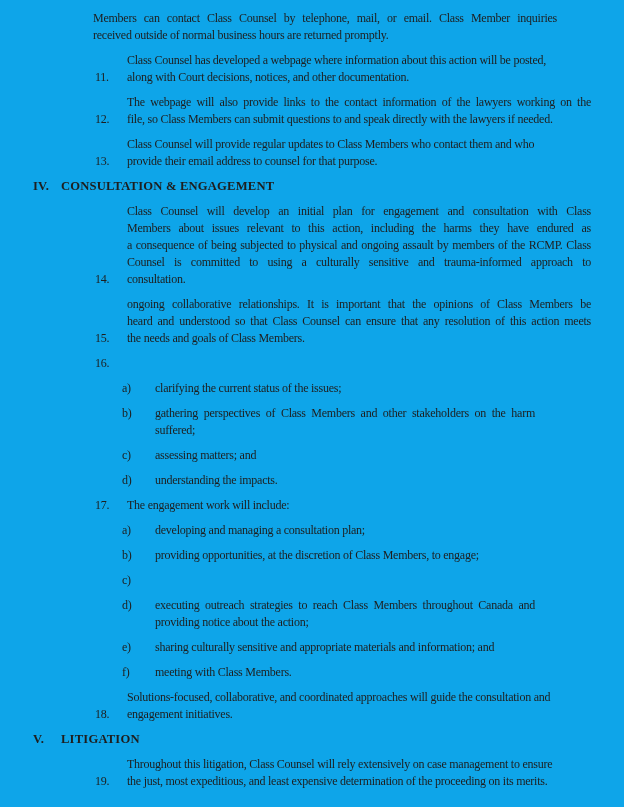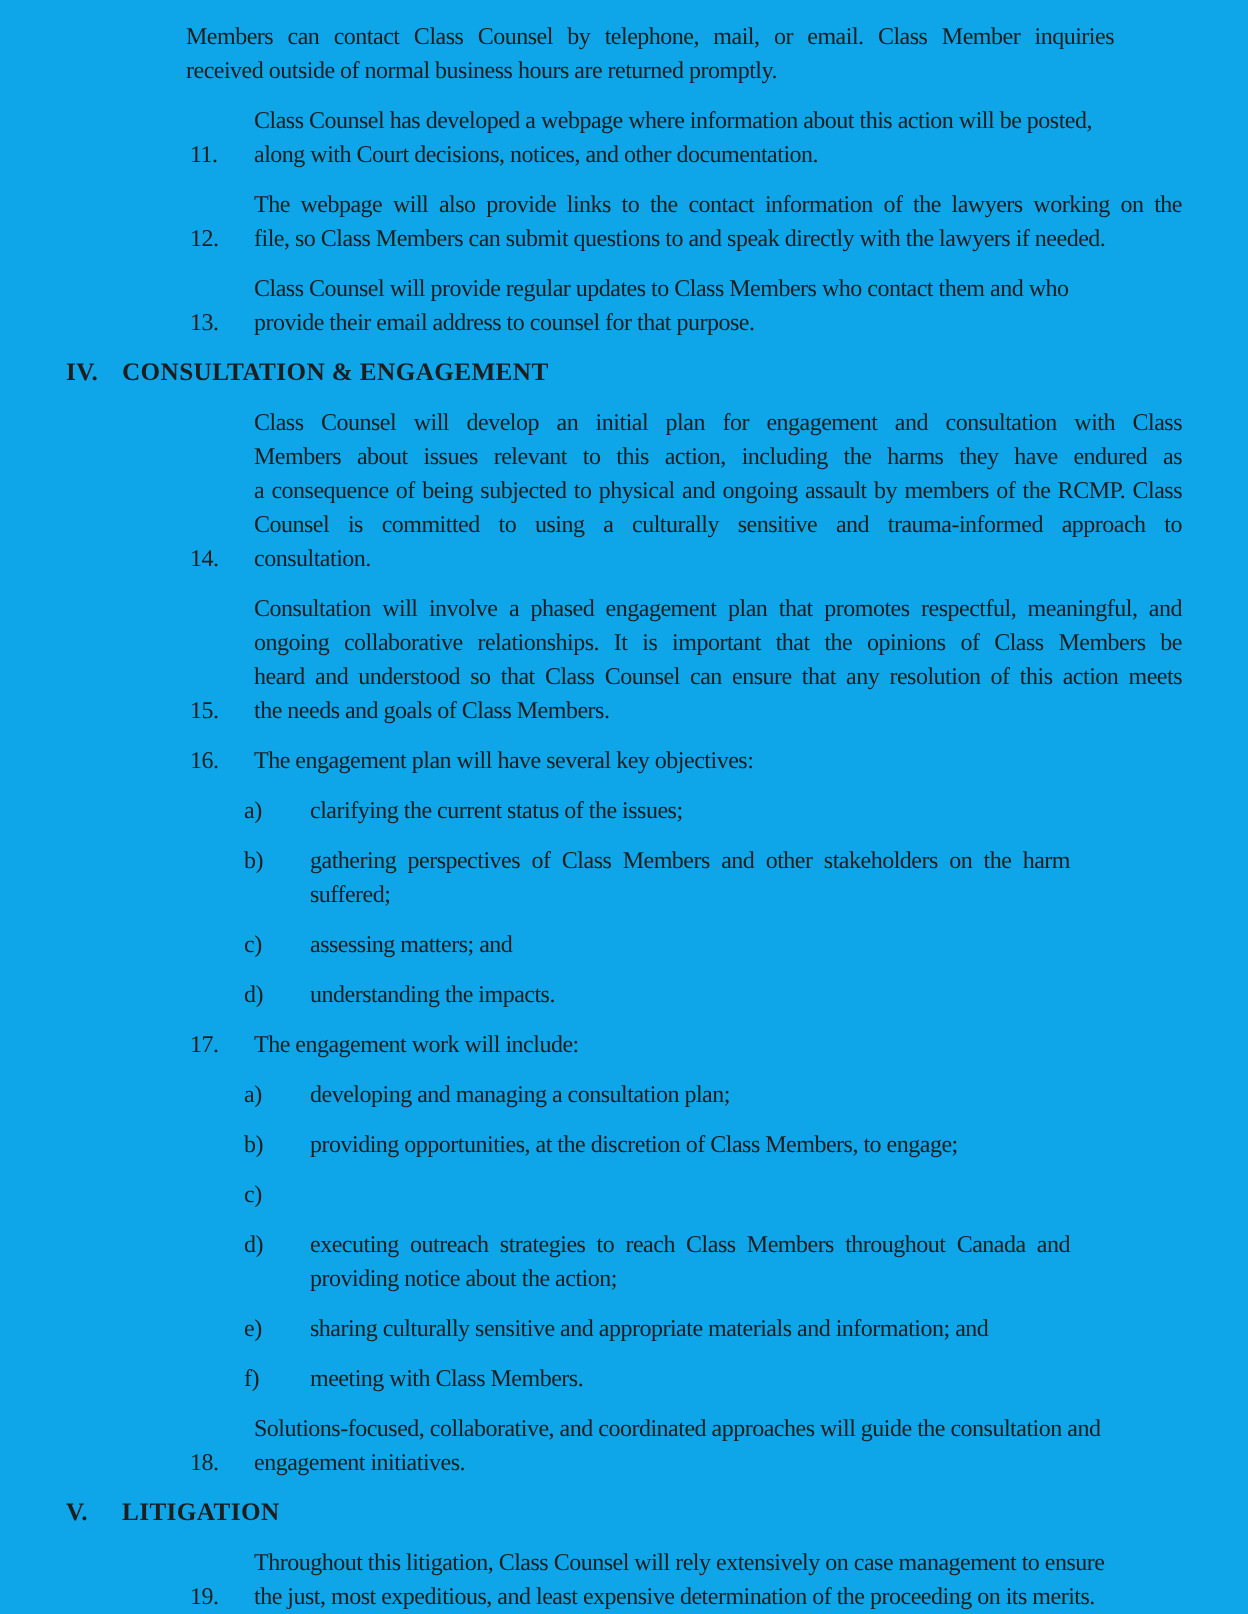--- a/index.html
+++ b/index.html
@@ -100,31 +100,27 @@
           <div class="line j">Class Counsel will develop an initial plan for engagement and consultation with Class</div>
           <div class="line j">Members about issues relevant to this action, including the harms they have endured as</div>
           <div class="line j">a consequence of being subjected to physical and ongoing assault by members of the RCMP. Class</div>
           <div class="line j">Counsel is committed to using a culturally sensitive and trauma-informed approach to</div>
           <div class="line">consultation.</div>
         </div>
       </div>
       <div class="block item">
         <span class="marker">15.</span>
         <div class="text">
-          <div class="line j">Consultation will involve a phased engagement plan that promotes respectful, meaningful, and</div>
           <div class="line j">ongoing collaborative relationships. It is important that the opinions of Class Members be</div>
           <div class="line j">heard and understood so that Class Counsel can ensure that any resolution of this action meets</div>
           <div class="line">the needs and goals of Class Members.</div>
         </div>
       </div>
       <div class="block item">
         <span class="marker">16.</span>
-        <div class="text">
-          <div class="line">The engagement plan will have several key objectives:</div>
-        </div>
       </div>
       <div class="block subitem">
         <span class="marker">a)</span>
         <div class="text">
           <div class="line">clarifying the current status of the issues;</div>
         </div>
       </div>
       <div class="block subitem">
         <span class="marker">b)</span>
         <div class="text">

